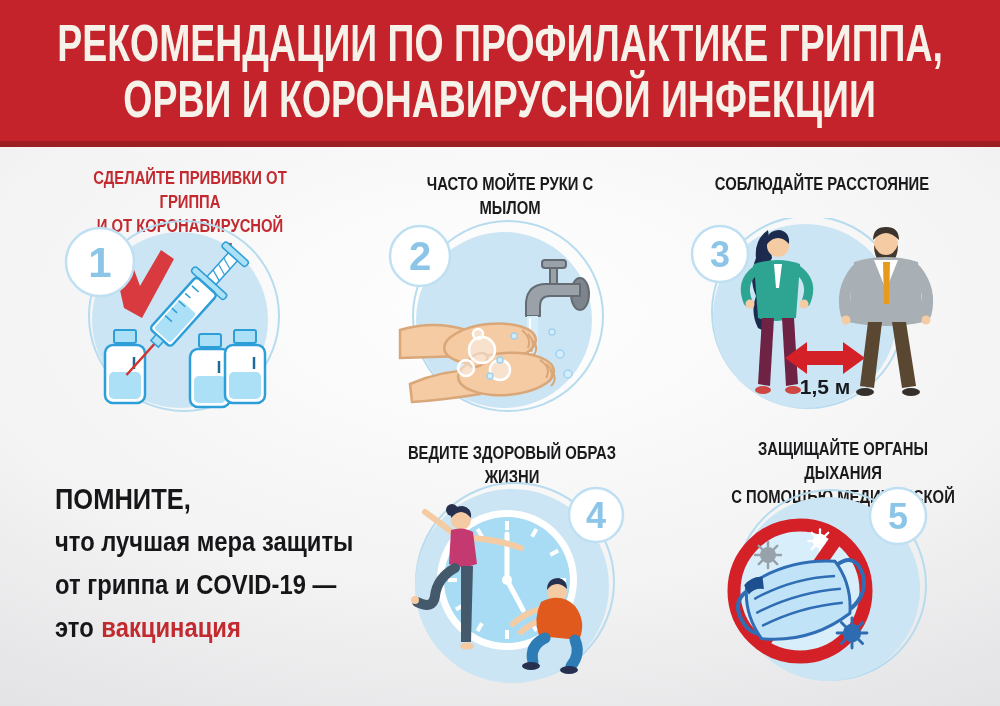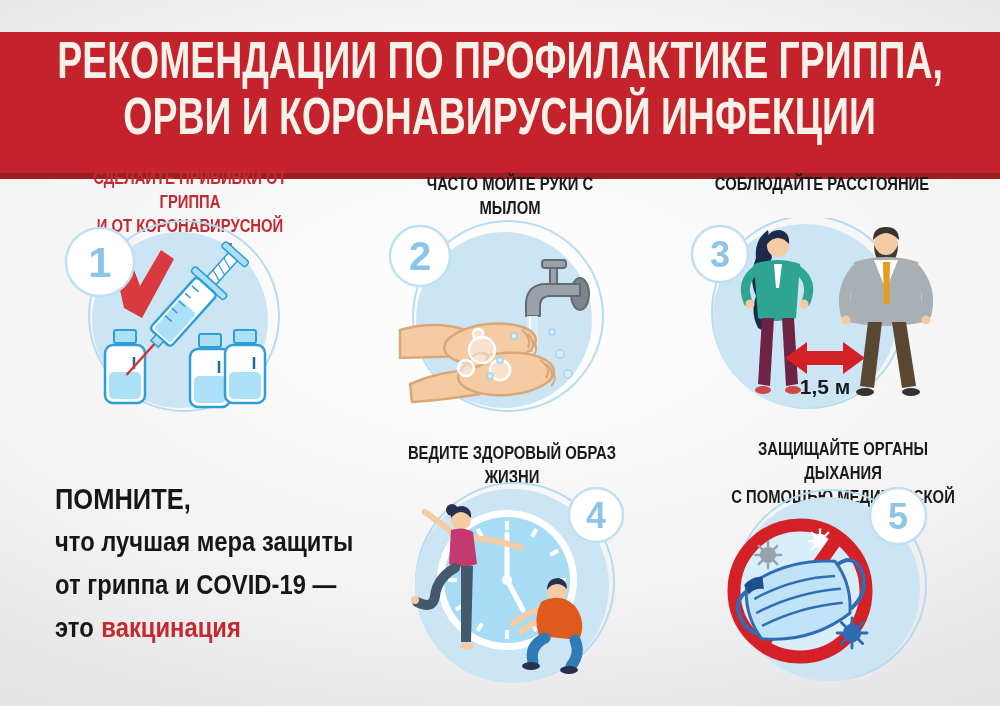--- a/index.html
+++ b/index.html
@@ -5,21 +5,21 @@
   html,body{margin:0;padding:0;background:#e6e6e8;}
   .poster{
     position:relative;width:1000px;height:706px;overflow:hidden;
     font-family:"Liberation Sans",sans-serif;
     background:radial-gradient(130% 95% at 50% 44%, #ffffff 0%, #f3f3f4 42%, #e2e2e4 72%, #cfcfd2 100%);
   }
   
   .banner{
     position:absolute;left:0;top:0;width:1000px;height:147px;box-sizing:border-box;
     background:#c4232b;border-bottom:6px solid #9c1e23;
-    display:flex;flex-direction:column;align-items:center;margin-top:32px;
+    display:flex;flex-direction:column;align-items:center;justify-content:center;
   }
   .banner-line{
     color:#f6f1e9;font-weight:bold;font-size:52px;line-height:56px;white-space:nowrap;
     transform:scaleX(0.72);transform-origin:center center;letter-spacing:0;
   }
   
   .col-title{
     position:absolute;text-align:center;font-weight:bold;color:#1a1a1c;
     font-size:19px;line-height:24px;transform:scaleX(0.78);transform-origin:center top;
   }

